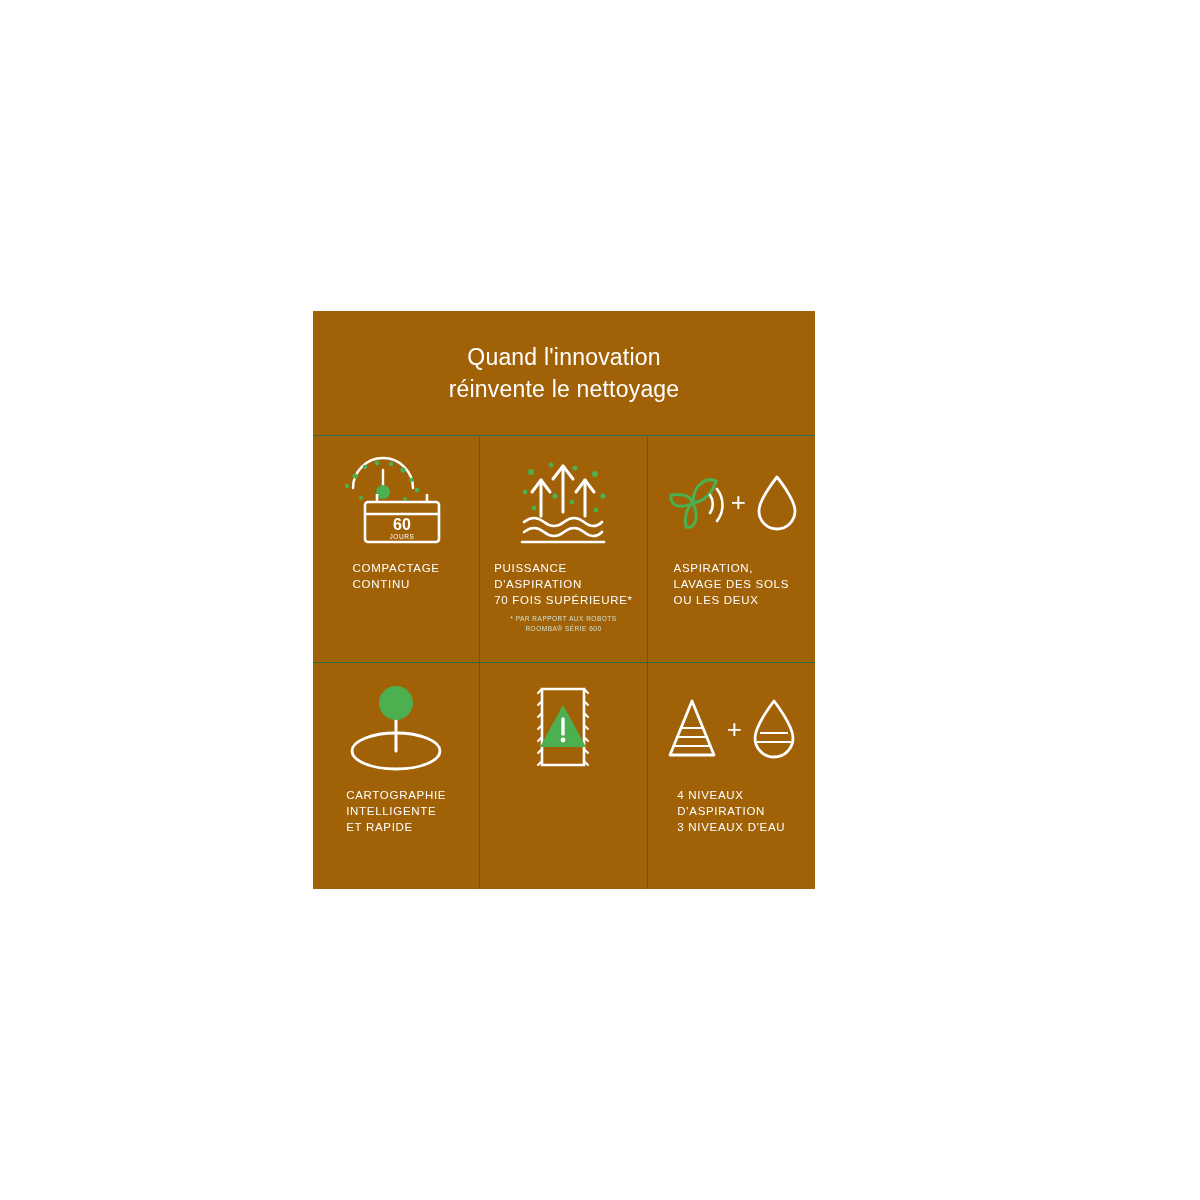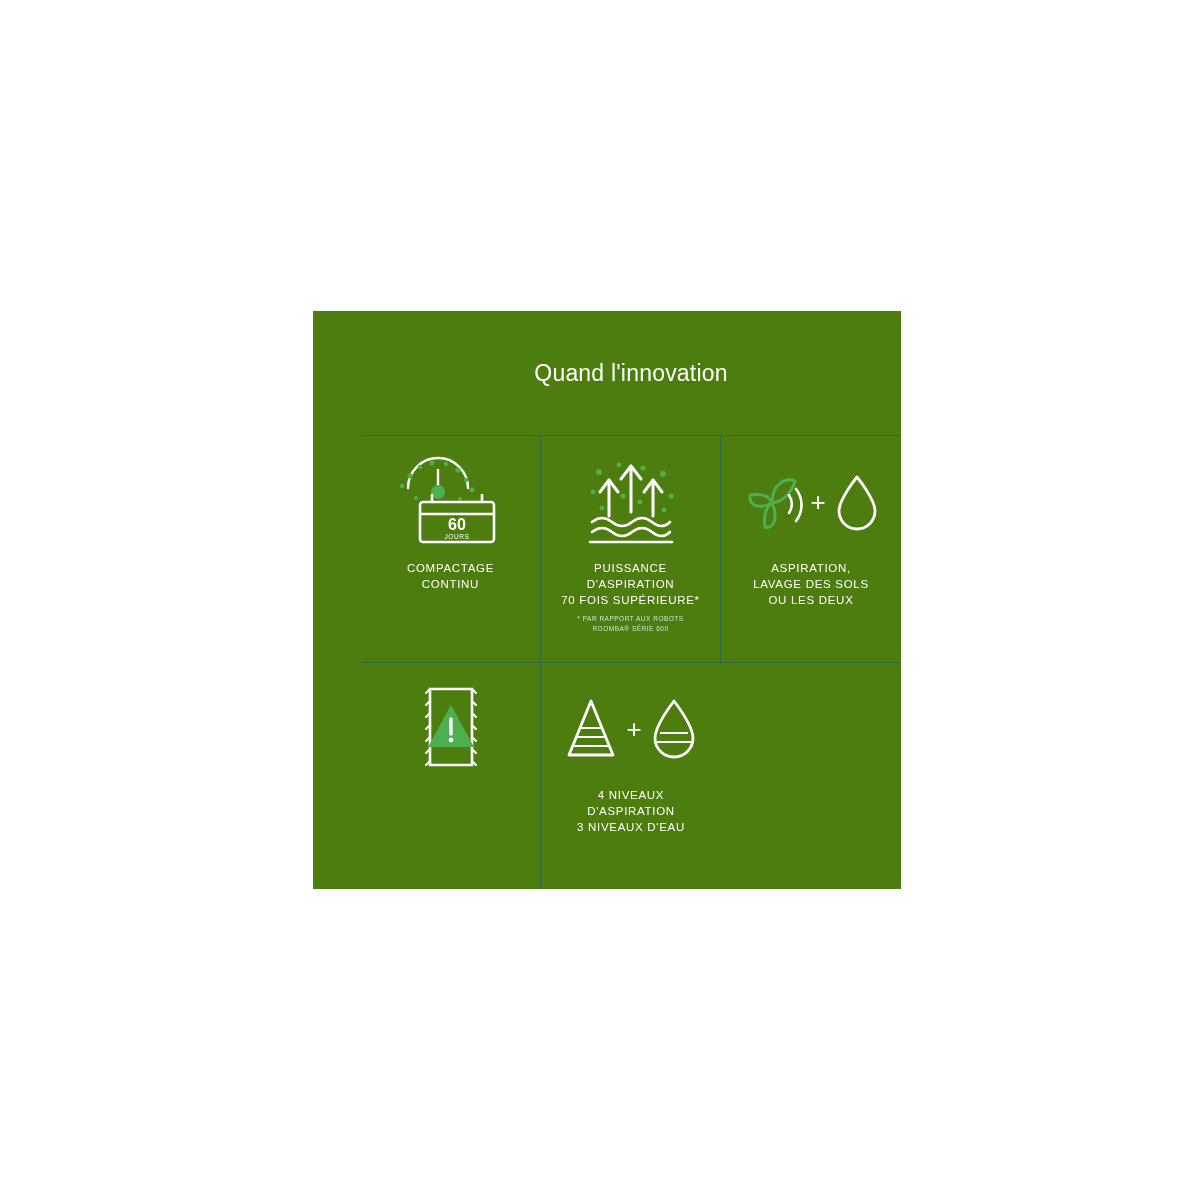--- a/index.html
+++ b/index.html
@@ -16,26 +16,25 @@
     width: 1200px;
     height: 1200px;
     background: #ffffff;
     overflow: hidden;
   }
 
   .panel {
     position: absolute;
     left: 313px;
     top: 311px;
-    width: 540px;
+    width: 502px;
     height: 578px;
-    background: #4d7c0f;
+    background: #a16207;
     display: flex;
     flex-direction: column;
-    padding-left: 48px;
   }
 
   .headline {
     flex: 0 0 124px;
     display: flex;
     flex-direction: column;
     align-items: center;
     justify-content: center;
     color: #ffffff;
     text-align: center;
@@ -72,21 +71,21 @@
   .icon-wrap {
     height: 104px;
     display: flex;
     align-items: center;
     justify-content: center;
   }
 
   .cell-caption {
     margin-top: 6px;
     color: #ffffff;
-    text-align: center;
+    text-align: left;
     font-size: 11.5px;
     line-height: 16px;
     letter-spacing: 0.7px;
     text-transform: uppercase;
   }
   .cell-caption .ln { display: block; }
 
   .footnote {
     margin-top: 6px;
     color: #cfe3d5;
@@ -109,20 +108,21 @@
   .row-icons { display: flex; align-items: center; justify-content: center; }
 </style>
 </head>
 <body>
 
 <div id="stage">
   <div class="panel">
 
     <div class="headline">
       <div class="l1">Quand l'innovation</div>
+      <div class="l2">réinvente le nettoyage</div>
     </div>
 
     <div class="grid">
 
       <div class="cell c1">
         <div class="icon-wrap">
           <svg width="130" height="100" viewBox="0 0 130 100">
             <g fill="none" stroke="#ffffff" stroke-width="2.4" stroke-linecap="round">
               <path d="M22 36 A30 30 0 0 1 82 36" stroke="#ffffff"></path>
               <line x1="52" y1="36" x2="52" y2="18"></line>
@@ -215,20 +215,34 @@
             </svg>
           </div>
         </div>
         <div class="cell-caption">
           <span class="ln">ASPIRATION,</span>
           <span class="ln">LAVAGE DES SOLS</span>
           <span class="ln">OU LES DEUX</span>
         </div>
       </div>
 
+      <div class="cell c4">
+        <div class="icon-wrap">
+          <svg width="130" height="100" viewBox="0 0 130 100">
+            <ellipse cx="65" cy="72" rx="44" ry="18" fill="none" stroke="#ffffff" stroke-width="2.8"></ellipse>
+            <line x1="65" y1="72" x2="65" y2="34" stroke="#ffffff" stroke-width="3" stroke-linecap="round"></line>
+            <circle cx="65" cy="24" r="17" fill="#4caf50"></circle>
+          </svg>
+        </div>
+        <div class="cell-caption">
+          <span class="ln">CARTOGRAPHIE</span>
+          <span class="ln">INTELLIGENTE</span>
+          <span class="ln">ET RAPIDE</span>
+        </div>
+      </div>
 
       <div class="cell c5">
         <div class="icon-wrap">
           <svg width="130" height="100" viewBox="0 0 130 100">
             <path d="M44 10 L86 10 L86 86 L44 86 Z" fill="none" stroke="#ffffff" stroke-width="2.6"></path>
             <g stroke="#ffffff" stroke-width="2" stroke-linecap="round">
               <line x1="44" y1="10" x2="40" y2="14"></line>
                 <line x1="44" y1="22" x2="40" y2="26"></line>
               <line x1="44" y1="34" x2="40" y2="38"></line>
                 <line x1="44" y1="46" x2="40" y2="50"></line>

